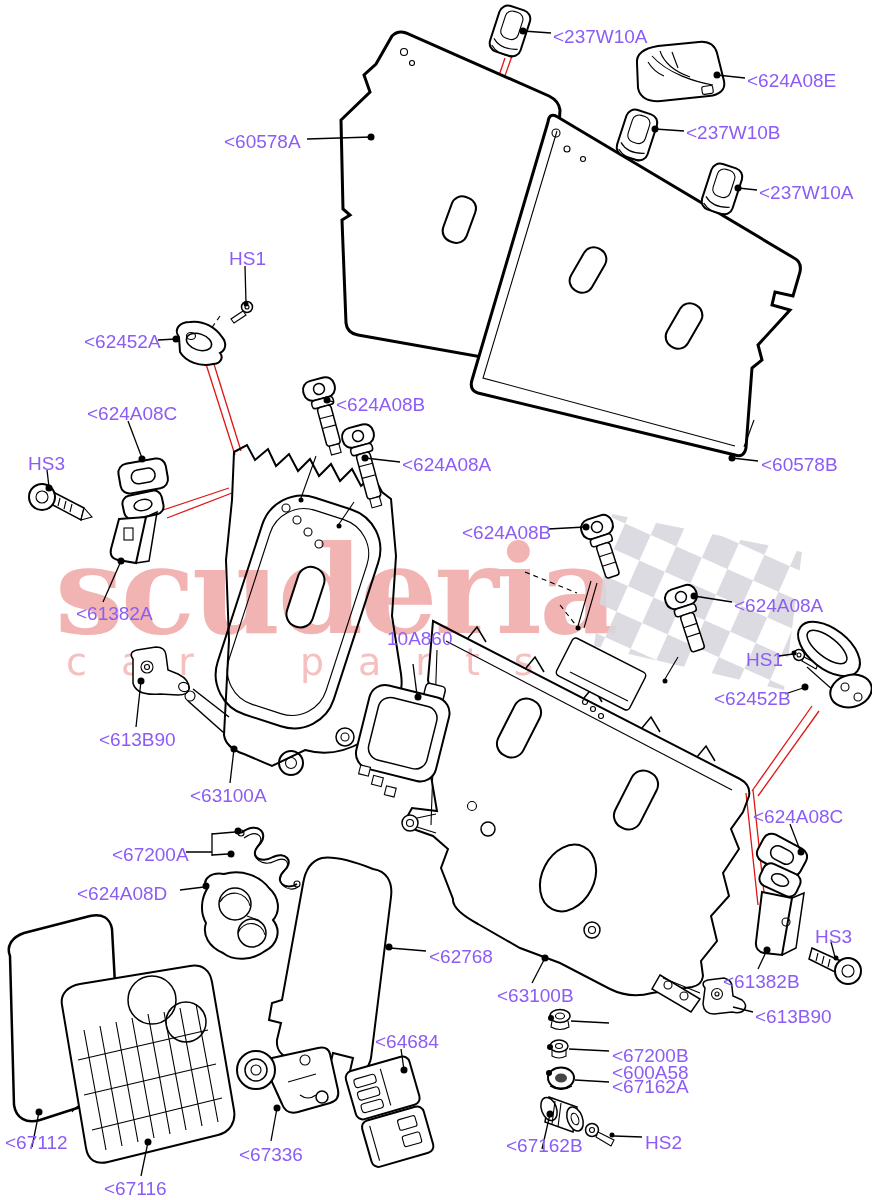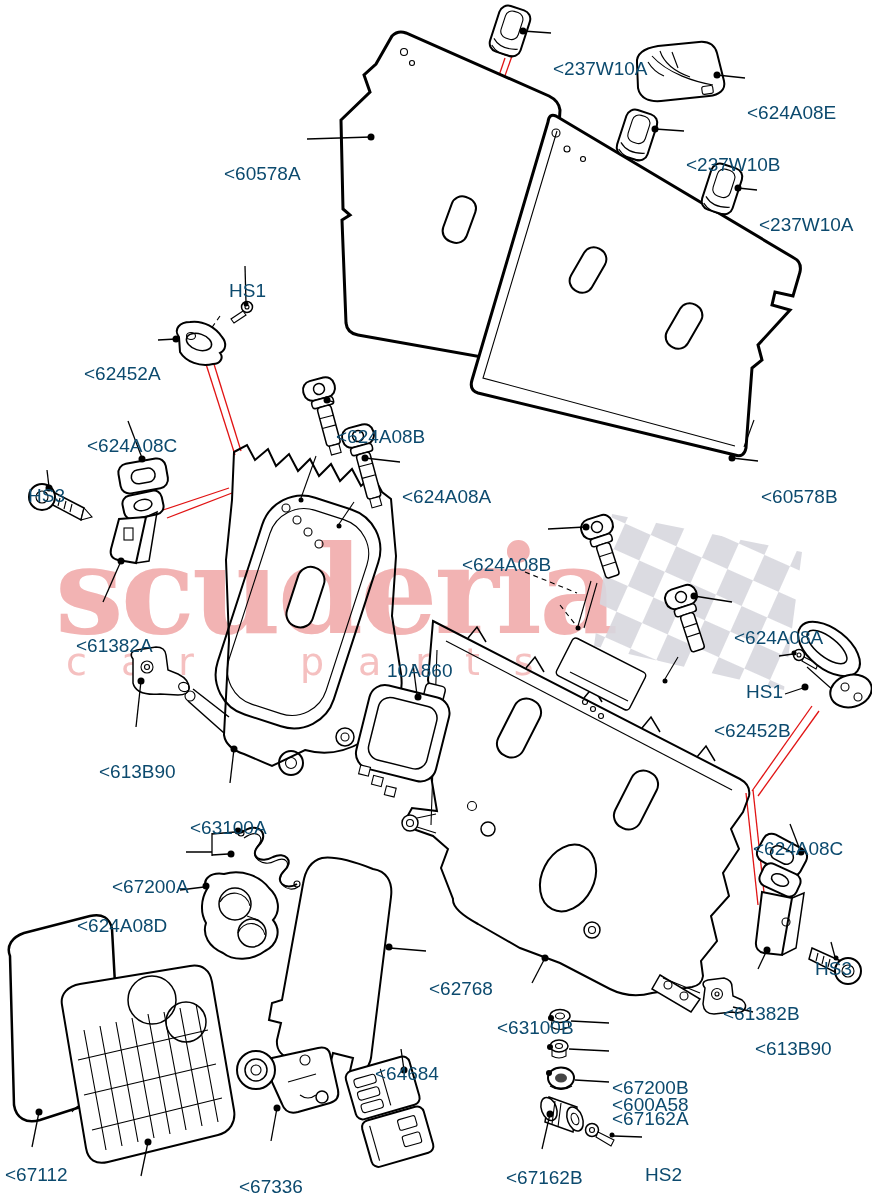--- a/index.html
+++ b/index.html
@@ -3,21 +3,21 @@
 <meta charset="utf-8">
 <style>
   html,body{margin:0;padding:0;background:#fff;}
   .stage{position:relative;width:872px;height:1200px;background:#fff;overflow:hidden;
          font-family:"Liberation Sans",sans-serif;}
   .wm-brand{position:absolute;left:55px;top:518px;font:bold 122px "DejaVu Serif",serif;
             color:#f2b3b3;letter-spacing:-3px;z-index:1;}
   .wm-tag{position:absolute;left:66px;top:640px;font:38px "DejaVu Sans",sans-serif;
           color:#f5c0c0;letter-spacing:34px;word-spacing:26px;z-index:1;}
   svg.art{position:absolute;left:0;top:0;z-index:2;}
-  .lbl{position:absolute;font-size:19px;color:#0c4a6e;white-space:nowrap;z-index:3;cursor:pointer;margin-top:32px;}
+  .lbl{position:absolute;font-size:19px;color:#8b5cf6;white-space:nowrap;z-index:3;cursor:pointer;}
   
   .s3{fill:none;stroke:#000;stroke-width:3}
   .s25{fill:none;stroke:#000;stroke-width:2.5}
   .s2{fill:none;stroke:#000;stroke-width:2}
   .s15{fill:none;stroke:#000;stroke-width:1.5}
   .s13{fill:none;stroke:#000;stroke-width:1.3}
   .s1{fill:none;stroke:#000;stroke-width:1.1}
   .w{fill:#fff}
   .red{fill:none;stroke:#e11414;stroke-width:1.3}
   .dot{fill:#000;stroke:none}

